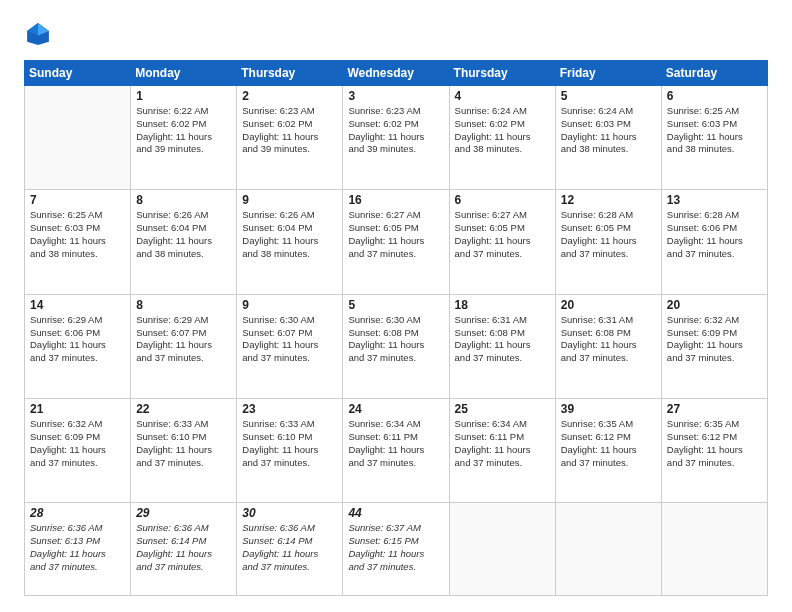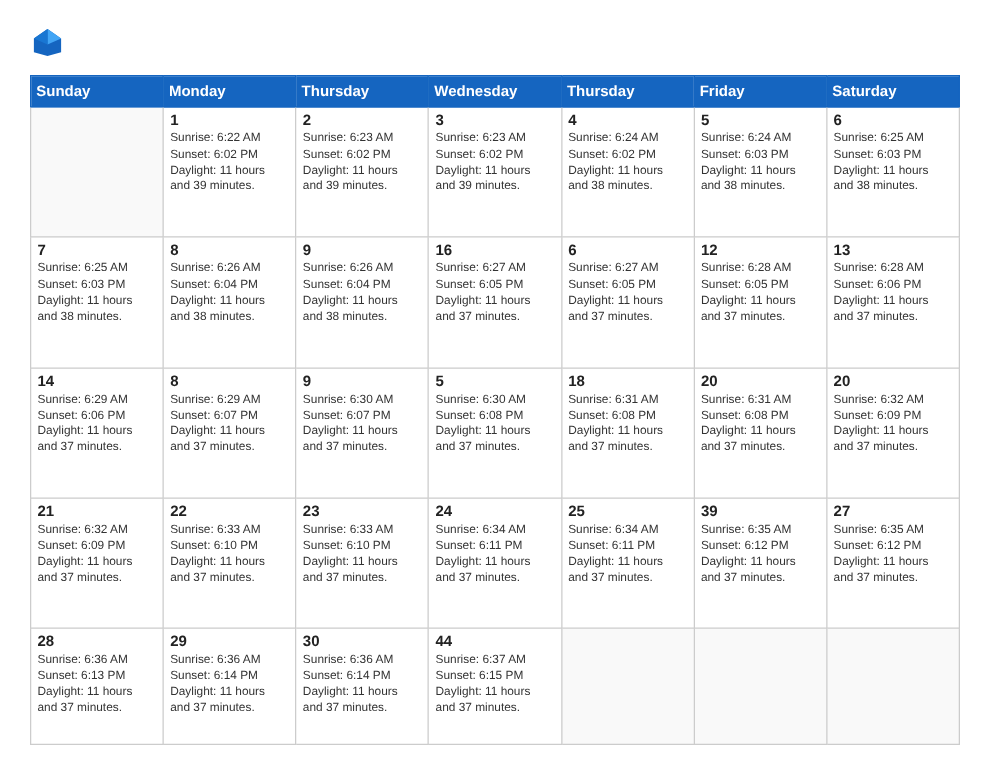--- a/index.html
+++ b/index.html
@@ -89,20 +89,21 @@
     .cell-text {
       font-size: 9.5px;
       line-height: 1.35;
       color: #333;
     }
     .empty-cell {
       background: #f9f9f9;
     }
     tr:last-child td {
       height: 78px;
+      font-style: italic;
     }
   </style>
 </head>
 <body>
 
 <div class="page">
   <div class="header">
     <div class="logo">
       <svg class="logo-icon" viewBox="0 0 36 36">
         <polygon points="18,4 32,14 32,28 18,32 4,28 4,14" fill="#1565c0"></polygon>

